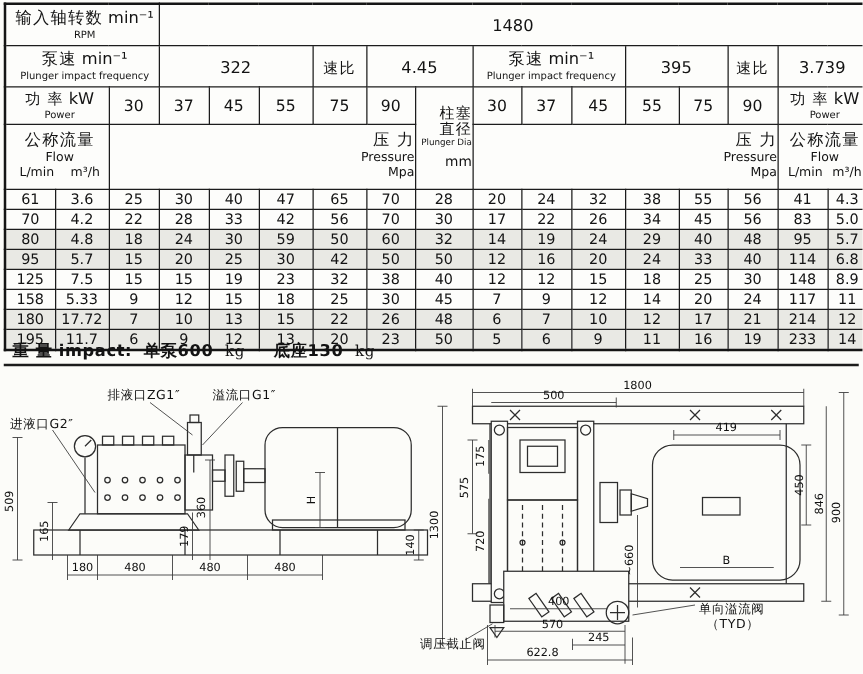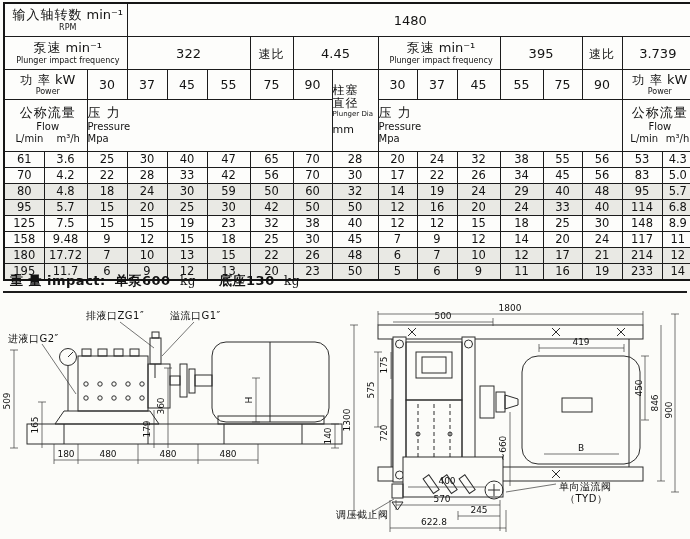--- a/index.html
+++ b/index.html
@@ -20,21 +20,21 @@
   }
   tr.r1{height:33px} tr.r2{height:33px} tr.r3{height:30px} tr.r4{height:52px}
   tbody tr.data td{font-size:11.5px;height:15px;line-height:14px}
   tbody tr.shaded td{background:#e9e9e4}
   .cn{font-size:13px;letter-spacing:1px;line-height:1.15}
   .cnsm{font-size:12px;letter-spacing:1px;line-height:1.05}
   .en{font-size:8px;line-height:1.15;letter-spacing:0}
   .unit{font-size:13px;letter-spacing:0}
   .num{font-size:13px}
   .pw{font-size:12.5px}
-  .hstack{display:flex;flex-direction:column;justify-content:center;align-items:flex-start}
+  .hstack{display:flex;flex-direction:column;justify-content:center;align-items:flex-end}
   .hleft .hstack{align-items:center;padding-left:4px}
   .uline{display:flex;justify-content:space-around;width:100%;font-size:10px}
   .inl{display:flex;align-items:baseline;gap:4px}
   
   .weight{position:absolute;left:10px;top:272px;font-size:13px;letter-spacing:.5px;white-space:nowrap}
   .weight .kg{font-family:"DejaVu Serif","Liberation Serif",serif;font-size:12px}
   .weight b{font-weight:bold}
   .wline{position:absolute;left:3px;top:291px;width:684px;height:2px;background:#1c1c1c}
   
   .draw{position:absolute}
@@ -201,21 +201,21 @@
         <td>47</td>
         <td>65</td>
         <td>70</td>
         <td>28</td>
         <td>20</td>
         <td>24</td>
         <td>32</td>
         <td>38</td>
         <td>55</td>
         <td>56</td>
-        <td>53</td>
+        <td>41</td>
         <td>4.3</td>
       </tr>
       <tr class="data">
         <td>70</td>
         <td>4.2</td>
         <td>22</td>
         <td>28</td>
         <td>33</td>
         <td>42</td>
         <td>56</td>
@@ -282,21 +282,21 @@
         <td>12</td>
         <td>15</td>
         <td>18</td>
         <td>25</td>
         <td>30</td>
         <td>148</td>
         <td>8.9</td>
       </tr>
       <tr class="data">
         <td>158</td>
-        <td>9.48</td>
+        <td>5.33</td>
         <td>9</td>
         <td>12</td>
         <td>15</td>
         <td>18</td>
         <td>25</td>
         <td>30</td>
         <td>45</td>
         <td>7</td>
         <td>9</td>
         <td>12</td>

